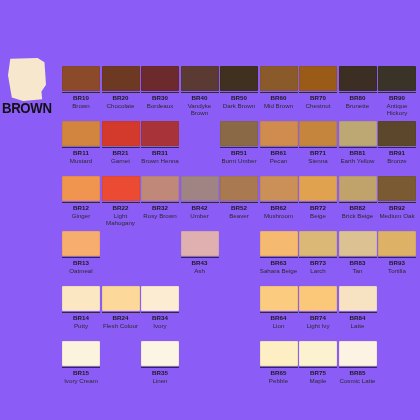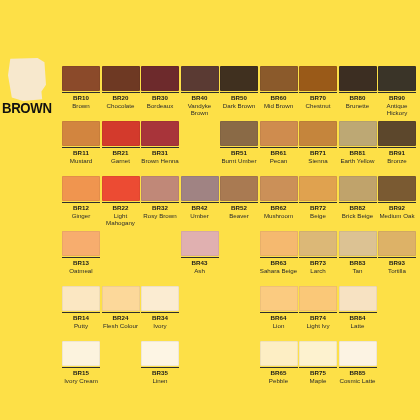--- a/index.html
+++ b/index.html
@@ -13,21 +13,21 @@
     height: 420px;
     overflow: hidden;
     font-family: "Liberation Sans", "DejaVu Sans", sans-serif;
     -webkit-font-smoothing: antialiased;
   }
 
   #sheet {
     position: relative;
     width: 420px;
     height: 420px;
-    background: #fde047;
+    background: #8b5cf6;
   }
 
   
   #brand {
     position: absolute;
     left: 0px;
     top: 58px;
     width: 60px;
     height: 60px;
   }

